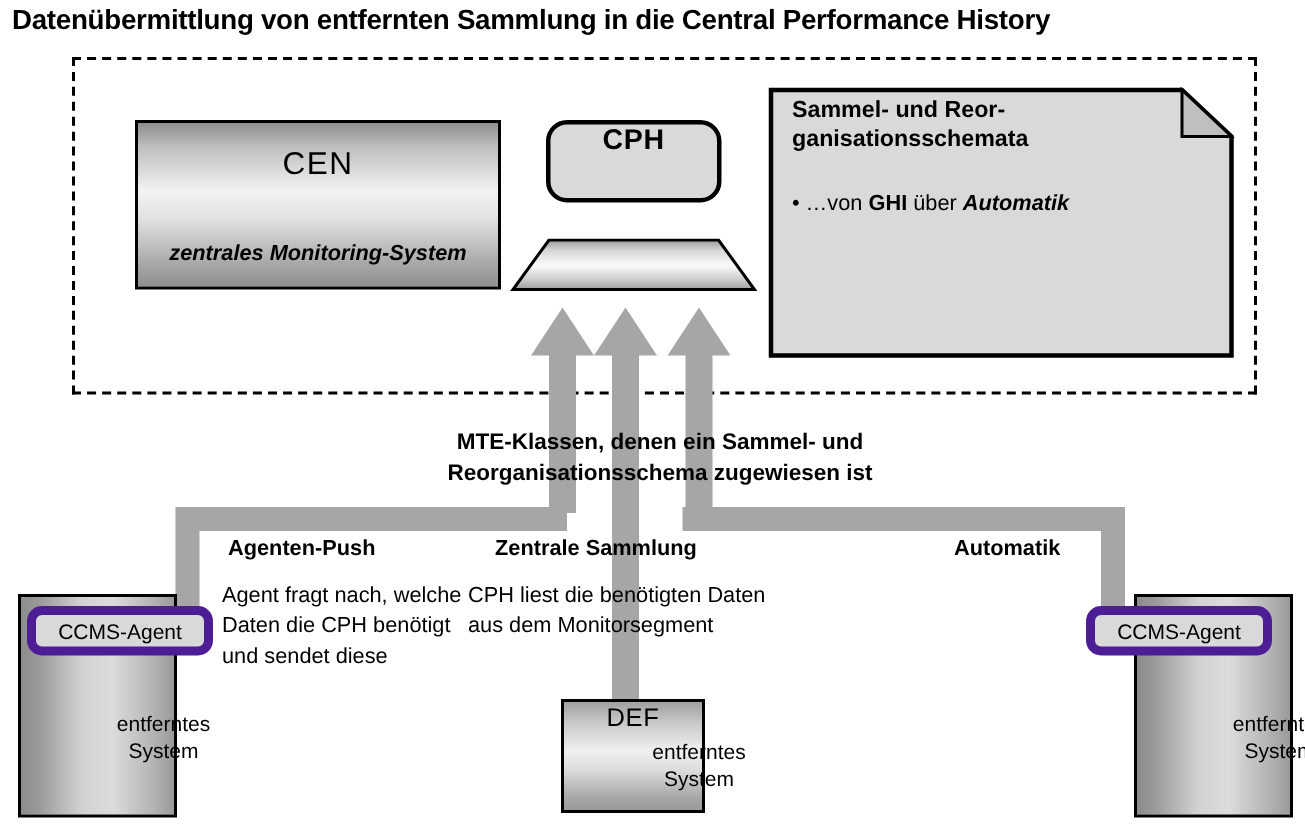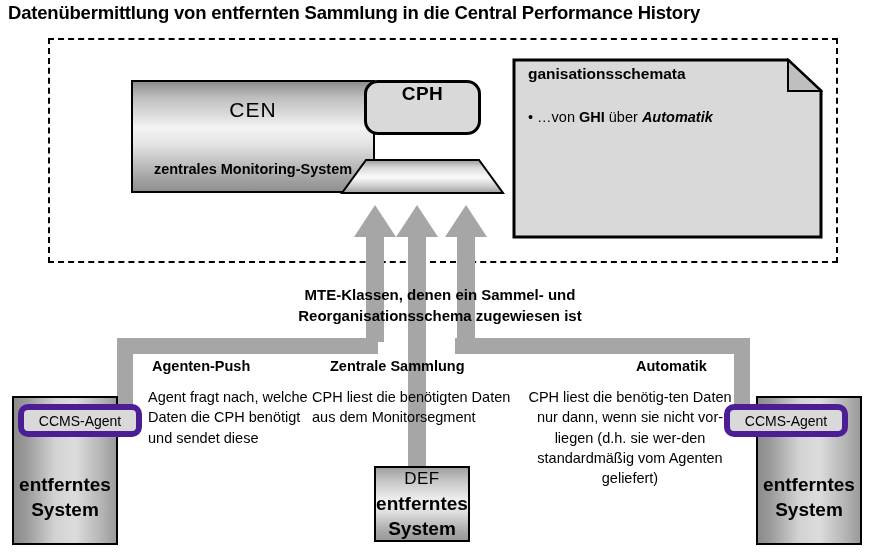--- a/index.html
+++ b/index.html
@@ -61,30 +61,30 @@
     border: 2px solid #000000;
     box-sizing: border-box;
     background: linear-gradient(to bottom,
                 #8d8d8d 0%, #bdbdbd 14%, #f3f3f3 42%,
                 #e2e2e2 58%, #a8a8a8 86%, #8f8f8f 100%);
     display: flex;
     flex-direction: column;
     align-items: center;
     justify-content: space-between;
     padding: 16px 4px 14px 4px;
-    margin-left: 41px;
   }
   #cen-title {
     font-size: 21px;
     font-weight: normal;
     letter-spacing: 1px;
   }
   #cen-sub {
     font-size: 14.5px;
     font-weight: bold;
+    font-style: italic;
   }
 
   
   #cph-screen {
     position: absolute;
     left: 364px;
     top: 80px;
     width: 117px;
     height: 55px;
     border: 3px solid #000000;
@@ -198,21 +198,21 @@
     background: linear-gradient(to bottom,
       #a0a0a0 0%, #c6c6c6 18%, #f0f0f0 45%, #dedede 62%, #a8a8a8 88%, #9a9a9a 100%);
   }
 
   .sys-label {
     position: absolute;
     text-align: center;
     white-space: nowrap;
   }
   .sys-name { font-size: 17.5px; letter-spacing: 0.5px; }
-  .sys-sub  { font-size: 19px; font-weight: bold; line-height: 1.30; }
+  .sys-sub  { font-size: 14px; font-weight: normal; line-height: 1.30; padding-left: 44px; }
 
   #abc-name { left: 12px; top: 418px; width: 106px; }
   #abc-sub  { left: 12px; top: 473px; width: 106px; }
   #ghi-name { left: 756px; top: 418px; width: 106px; }
   #ghi-sub  { left: 756px; top: 473px; width: 106px; }
   #def-name { left: 374px; top: 469px; width: 96px; font-size: 17px; }
   #def-sub  { left: 374px; top: 492px; width: 96px; }
 
   
   .agent-badge {
@@ -279,39 +279,39 @@
     </defs>
     <polygon points="26,1 139,1 163,34 2,34" fill="url(#baseGrad)" stroke="#000000" stroke-width="2"></polygon>
   </svg>
 
   <svg id="note-box" viewBox="0 0 311 181" width="311" height="181">
     <polygon points="2,2 276,2 309,33 309,179 2,179" fill="#d9d9d9" stroke="#000000" stroke-width="3"></polygon>
     <polygon points="276,2 309,33 276,33" fill="#bfbfbf" stroke="#000000" stroke-width="2"></polygon>
   </svg>
   <div id="note-text">
     <div id="note-heading">
+      <div>Sammel- und Reor-</div>
       <div>ganisationsschemata</div>
     </div>
     <div class="note-item">
       <span class="bul">•</span><span>…von </span><b>GHI</b><span> über </span><i>Automatik</i>
     </div>
   </div>
 
   <div id="mte-caption">
     <div>MTE-Klassen, denen ein Sammel- und</div>
     <div>Reorganisationsschema zugewiesen ist</div>
   </div>
 
   <div class="col-head" id="head-agenten">Agenten-Push</div>
   <div class="col-head" id="head-zentrale">Zentrale Sammlung</div>
   <div class="col-head" id="head-automatik">Automatik</div>
 
   <div class="col-body" id="body-agenten">Agent fragt nach, welche Daten die CPH benötigt und sendet diese</div>
   <div class="col-body" id="body-zentrale">CPH liest die benötigten Daten aus dem Monitorsegment</div>
-  <div class="col-body" id="body-automatik">CPH liest die benötig-ten Daten nur dann, wenn sie nicht vor-liegen (d.h. sie wer-den standardmäßig vom Agenten geliefert)</div>
 
   <div class="sys-box" id="abc-box"></div>
   <div class="sys-label sys-name" id="abc-name">ABC</div>
   <div class="sys-label sys-sub" id="abc-sub">
     <div>entferntes</div>
     <div>System</div>
   </div>
   <div class="agent-badge" id="badge-left">CCMS-Agent</div>
 
   <div class="sys-box" id="ghi-box"></div>

